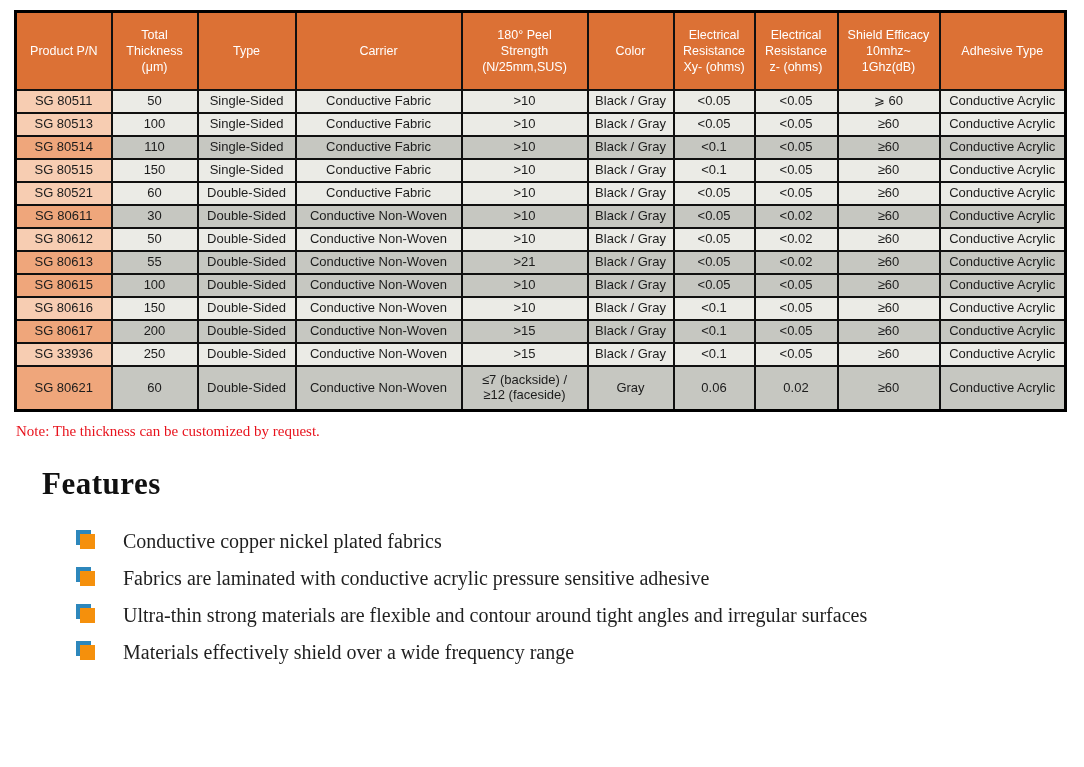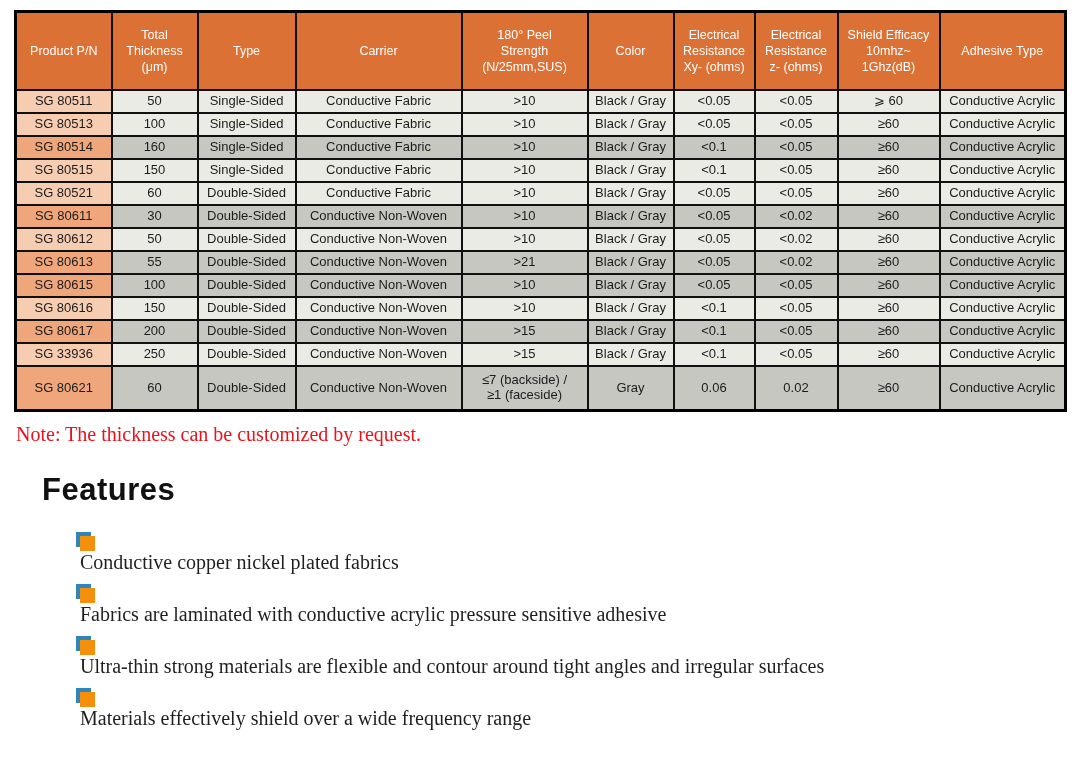--- a/index.html
+++ b/index.html
@@ -47,43 +47,43 @@
   }
   tr.row-light td { background: var(--row_light); }
   tr.row-light td:first-child { background: var(--row_light_pn); }
   tr.row-dark td { background: var(--row_dark); }
   tr.row-dark td:first-child { background: var(--row_dark_pn); }
   tr.row-tall td { height: 40px; }
 
   .note {
     margin: 11px 0 0 16px;
     font-family: "Liberation Serif", serif;
-    font-size: 20px;
+    font-size: 15px;
     color: var(--note_red);
   }
   .features-title {
     margin: 26px 0 4px 42px;
-    font-family: Liberation Sans, sans-serif;
+    font-family: Liberation Serif, serif;
     font-size: 31px;
     font-weight: bold;
     color: #111111;
     letter-spacing: 0.5px;
   }
   ul.features-list {
     list-style: none;
     margin: 28px 0 0 0;
     padding: 0 0 0 80px;
   }
   ul.features-list li {
     display: flex;
+    align-items: center;
     margin-bottom: 14px;
     font-family: "Liberation Serif", serif;
     font-size: 20px;
     color: #1f1f1f;
-    flex-direction: column;
   }
   .bullet-square {
     display: inline-block;
     width: 15px;
     height: 15px;
     background: var(--bullet_orange);
     box-shadow: -4px -4px 0 0 var(--bullet_blue);
     margin-right: 28px;
     flex: 0 0 15px;
   }
@@ -150,21 +150,21 @@
           <td>Conductive Fabric</td>
           <td>&gt;10</td>
           <td>Black / Gray</td>
           <td>&lt;0.05</td>
           <td>&lt;0.05</td>
           <td>≥60</td>
           <td>Conductive Acrylic</td>
         </tr>
         <tr class="row-dark">
           <td>SG 80514</td>
-          <td>160</td>
+          <td>110</td>
           <td>Single-Sided</td>
           <td>Conductive Fabric</td>
           <td>&gt;10</td>
           <td>Black / Gray</td>
           <td>&lt;0.1</td>
           <td>&lt;0.05</td>
           <td>≥60</td>
           <td>Conductive Acrylic</td>
         </tr>
         <tr class="row-light">
@@ -274,21 +274,21 @@
           <td>&lt;0.05</td>
           <td>≥60</td>
           <td>Conductive Acrylic</td>
         </tr>
         <tr class="row-dark row-tall">
           <td>SG 80621</td>
           <td>60</td>
           <td>Double-Sided</td>
           <td>Conductive Non-Woven</td>
           <td>≤7 (backside) /
-≥1 (faceside)</td>
+≥12 (faceside)</td>
           <td>Gray</td>
           <td>0.06</td>
           <td>0.02</td>
           <td>≥60</td>
           <td>Conductive Acrylic</td>
         </tr>
       </tbody>
   </table>
 
   <div class="note">Note: The thickness can be customized by request.</div>

